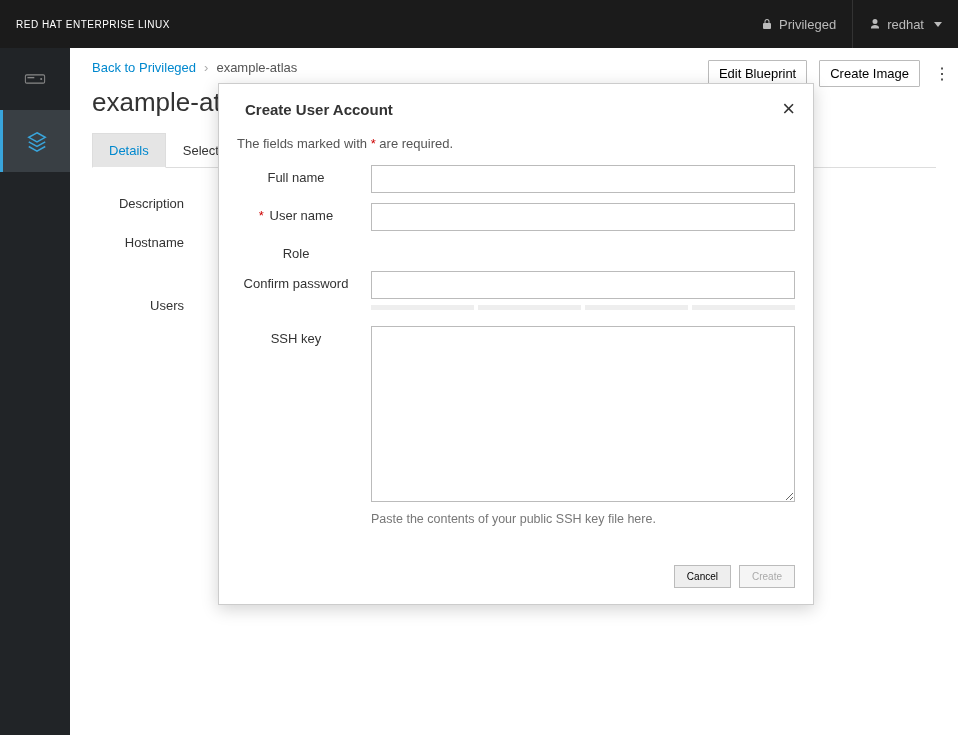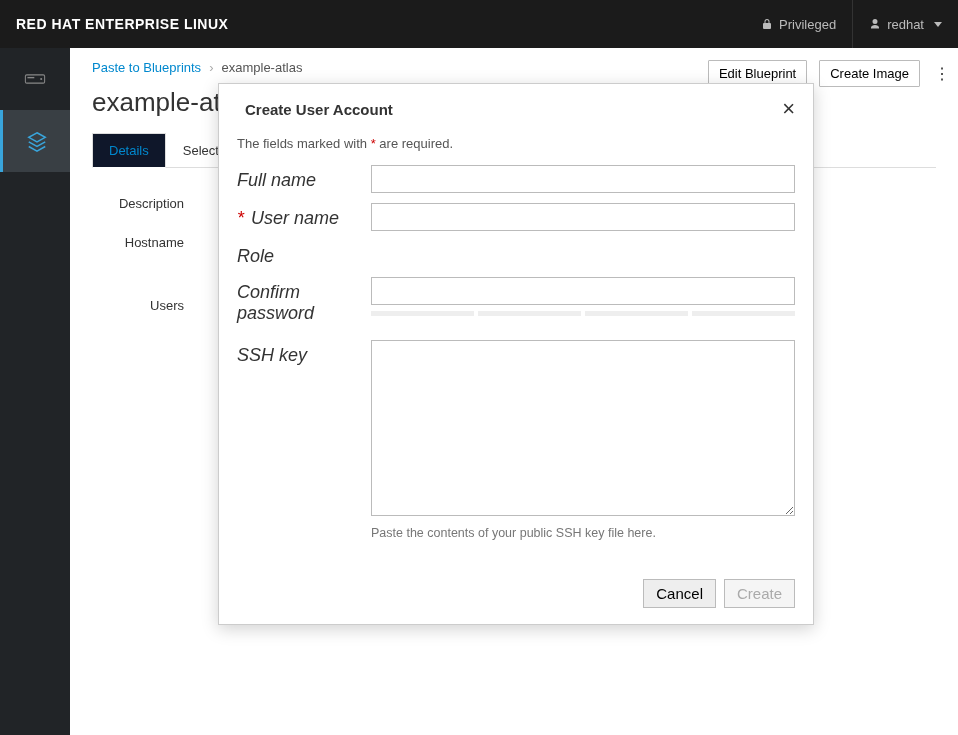--- a/index.html
+++ b/index.html
@@ -1,19 +1,19 @@
 <!DOCTYPE html>
 <html><head>
 <meta charset="utf-8">
 <style>
 * { box-sizing: border-box; margin: 0; padding: 0; }
 body { font-family: "Helvetica Neue", Helvetica, Arial, sans-serif; font-size: 13px; color: #333; background: #fff; width: 958px; height: 735px; overflow: hidden; position: relative; }
 
 .topbar { background: #1b1b1b; color: #fff; height: 48px; display: flex; align-items: center; padding: 0 0 0 16px; }
-.topbar-title { font-weight: 700; letter-spacing: 0.5px; font-size: 14px; }
+.topbar-title { font-weight: 400; letter-spacing: 0.5px; font-size: 10px; }
 .topbar-spacer { flex: 1; }
 .topbar-item { color: #bbb; padding: 0 16px; height: 52px; display: flex; align-items: center; gap: 6px; border-left: 1px solid #333; }
 .topbar-item:first-of-type { border-left: none; }
 .topbar-item.priv { border-left: none; }
 .topbar-item svg { width: 12px; height: 12px; fill: #bbb; }
 
 .sidebar { position: absolute; left: 0; top: 48px; bottom: 0; width: 70px; background: #212427; }
 .sidebar-item { width: 70px; height: 62px; display: flex; align-items: center; justify-content: center; }
 .sidebar-item.active { background: #393f44; border-left: 3px solid #39a5dc; }
 .sidebar-item svg { width: 22px; height: 22px; }
@@ -24,50 +24,50 @@
 .breadcrumb .sep { color: #aaa; }
 .breadcrumb .current { color: #555; }
 .main-actions { position: absolute; right: 0; top: 12px; display: flex; gap: 12px; align-items: center; padding-right: 6px; }
 .btn { background: #fff; border: 1px solid #bbb; padding: 5px 10px; font-size: 13px; cursor: pointer; border-radius: 1px; }
 .kebab { width: 20px; text-align: center; cursor: pointer; font-size: 16px; }
 
 .page-title { font-size: 26px; font-weight: 400; margin: 12px 0 14px 0; }
 
 .tabs { display: flex; border-bottom: 1px solid #ddd; gap: 0; }
 .tab { padding: 9px 16px; font-size: 13px; color: #333; cursor: pointer; border: 1px solid transparent; border-bottom: none; position: relative; top: 1px; }
-.tab.active { color: #0088ce; border-color: #ddd; background: #0f172a; border-bottom: 1px solid #fff; }
+.tab.active { color: #0088ce; border-color: #ddd; background: #e5e5e5; border-bottom: 1px solid #fff; }
 
 .detail-row { display: flex; padding: 12px 0; }
 .detail-label { width: 110px; text-align: right; color: #333; font-size: 13px; padding-right: 18px; }
 
 
 .modal-backdrop { position: absolute; left: 0; top: 0; right: 0; bottom: 0; pointer-events: none; }
 .modal { position: absolute; left: 218px; top: 83px; width: 596px; background: #fff; border: 1px solid #ccc; box-shadow: 0 4px 16px rgba(0,0,0,.18); }
 .modal-header { padding: 14px 18px 12px 18px; display: flex; align-items: center; margin-left: 8px; }
 .modal-title { font-size: 15px; font-weight: 600; color: #333; }
 .modal-close { margin-left: auto; font-size: 22px; color: #333; cursor: pointer; line-height: 1; }
 .modal-body { padding: 4px 18px 14px 18px; }
 .required-note { font-size: 13px; color: #555; margin-bottom: 14px; }
 .required-note .star { color: #cc0000; }
 
 .form-row { display: flex; margin-bottom: 10px; align-items: flex-start; }
-.form-label { width: 134px; text-align: left; padding-right: 16px; padding-top: 5px; font-size: 18px; color: #333; font-style: italic; }
+.form-label { width: 134px; text-align: center; padding-right: 16px; padding-top: 5px; font-size: 13px; color: #333; }
 .form-label .star { color: #cc0000; margin-right: 2px; }
 .form-field { flex: 1; }
 .form-input { width: 100%; border: 1px solid #bbb; padding: 4px 6px; font-size: 13px; height: 28px; }
 .form-input.focused { outline: none; border: 1px solid #39a5dc; box-shadow: 0 0 3px rgba(57,165,220,.8); }
 .form-hint { font-size: 12.5px; color: #777; margin-top: 6px; line-height: 1.4; }
 .checkbox-row { display: flex; align-items: center; gap: 6px; padding-top: 2px; }
 .checkbox-row input { width: 14px; height: 14px; }
 .strength-bar { display: flex; gap: 4px; margin-top: 6px; }
 .strength-seg { height: 5px; flex: 1; background: #eee; }
 textarea.form-input { height: 176px; resize: both; font-family: inherit; padding: 6px; }
 
 .modal-footer { padding: 12px 18px 16px 18px; display: flex; justify-content: flex-end; gap: 8px; }
-.btn-footer { background: #f5f5f5; border: 1px solid #bbb; padding: 5px 12px; font-size: 15px; cursor: pointer; text-align: center; }
+.btn-footer { background: #f5f5f5; border: 1px solid #bbb; padding: 5px 12px; font-size: 10px; cursor: pointer; text-align: center; }
 .btn-footer.disabled { color: #aaa; cursor: default; }
 .btn-footer.cancel { background: #eee; }
 
 .caret-down { width: 0; height: 0; border-left: 4px solid transparent; border-right: 4px solid transparent; border-top: 5px solid #bbb; display: inline-block; margin-left: 4px; }
 </style>
 </head>
 <body>
 
 <div class="topbar">
   <div class="topbar-title">RED HAT ENTERPRISE LINUX</div>
@@ -99,21 +99,21 @@
     <svg viewBox="0 0 24 24">
         <path fill="none" stroke="#39a5dc" stroke-width="1.6" d="M12 3l9 5-9 5-9-5 9-5z"></path>
         <path fill="none" stroke="#39a5dc" stroke-width="1.6" d="M3 13l9 5 9-5"></path>
         <path fill="none" stroke="#39a5dc" stroke-width="1.6" d="M3 18l9 5 9-5"></path>
       </svg>
   </div>
 </div>
 
 <div class="main">
   <div class="breadcrumb">
-    <a href="#">Paste to Blueprints</a>
+    <a href="#">Back to Privileged</a>
     <span class="sep">›</span>
     <span class="current">example-atlas</span>
   </div>
 
   <div class="main-actions">
     <button class="btn">Edit Blueprint</button>
     <button class="btn">Create Image</button>
     <div class="kebab">⋮</div>
   </div>
 

